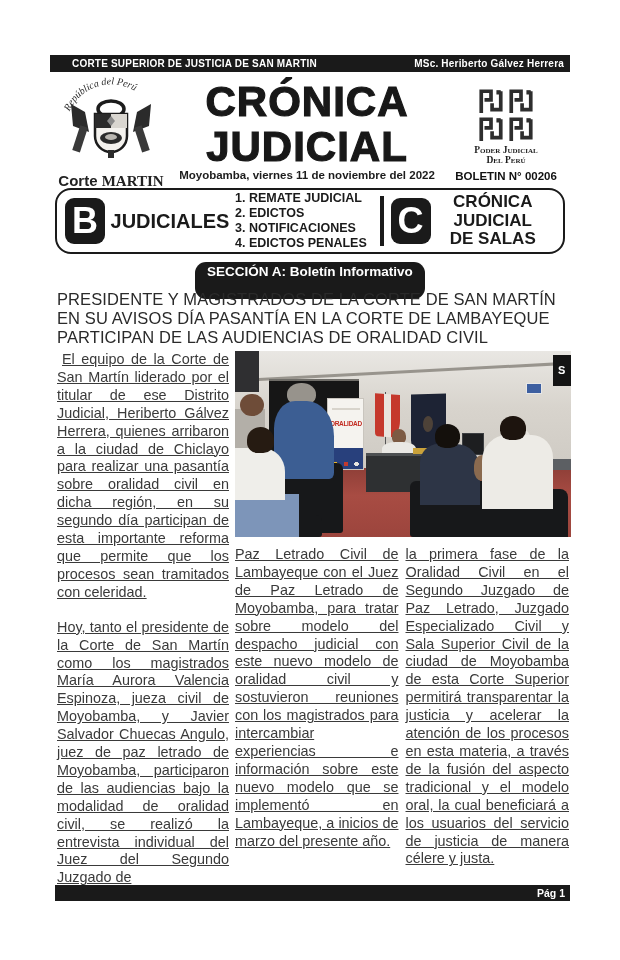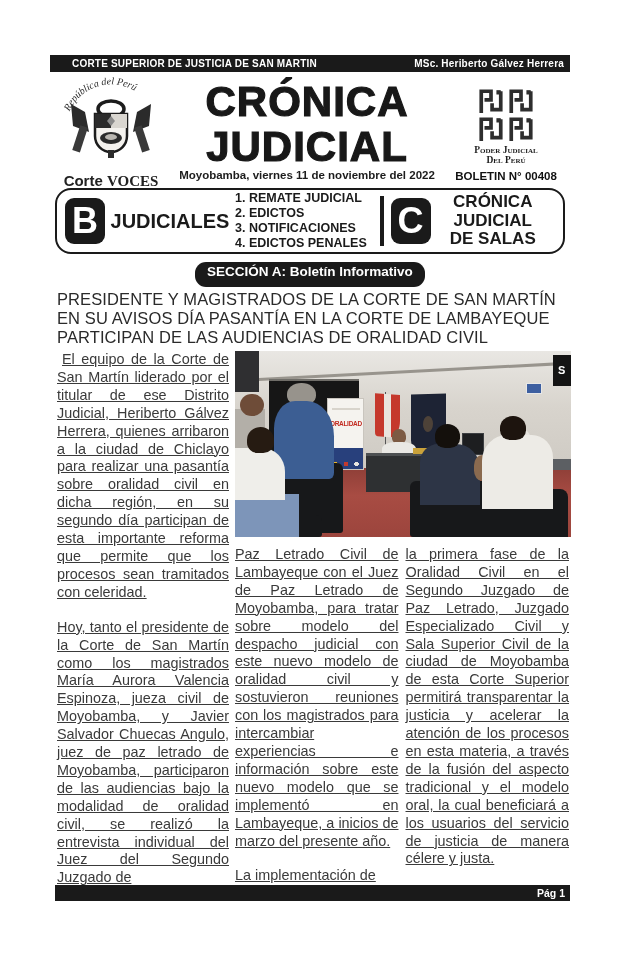--- a/index.html
+++ b/index.html
@@ -29,21 +29,21 @@
           border-radius:16px;display:flex;align-items:center;box-sizing:border-box;padding:0 8px;}
   .badge{width:40px;height:46px;background:#1a1a1a;border-radius:9px;color:#fff;font-weight:bold;
          font-size:36px;display:flex;align-items:center;justify-content:center;flex:0 0 auto;}
   .avisos{font-size:20px;font-weight:bold;line-height:1.02;text-align:center;margin-left:4px;width:122px;color:#1a1a1a;}
   .numlist{font-size:12.5px;font-weight:bold;line-height:1.22;margin-left:4px;width:142px;color:#1a1a1a;white-space:nowrap;}
   .vdiv{width:3.5px;height:50px;background:#1a1a1a;margin:0 7px 0 3px;flex:0 0 auto;}
   .csalas{font-size:17px;font-weight:bold;line-height:1.1;text-align:center;flex:1;color:#1a1a1a;}
   
   .pill{position:absolute;left:0;top:262px;width:100%;display:flex;justify-content:center;}
   .pill span{background:#1a1a1a;color:#fff;font-weight:bold;font-size:13.5px;
-             border-radius:11px;padding:2px 12px 8px;}
+             border-radius:11px;padding:2px 12px 20px;}
   
   .headline{position:absolute;left:57px;top:290px;width:512px;font-weight:normal;font-size:16.5px;
             line-height:1.14;color:#2a2a2a;letter-spacing:.1px;}
   
   .body-area{position:absolute;left:57px;top:351px;width:512px;display:flex;gap:6px;
              font-size:14.4px;line-height:17.9px;color:#3a3a3a;text-align:justify;text-decoration:underline;}
   .body-area p{margin:0 0 17px 0;}
   .col1{width:172px;flex:0 0 auto;}
   .col1 p:first-child{text-indent:5px;}
   .main-right{flex:1;min-width:0;}
@@ -137,21 +137,21 @@
         <path d="M44 38 h32 v22 a16 16 0 0 1 -32 0 z" fill="#f4f2ee" stroke="#1c1c1c" stroke-width="2.5"></path>
         <rect x="44" y="38" width="16" height="14" fill="#2b2b2b"></rect>
         <rect x="60" y="38" width="16" height="14" fill="#d9d6d0"></rect>
         <path d="M60 40 l4 5 -4 5 -4 -5 z" fill="#8a8a8a"></path>
         <ellipse cx="60" cy="62" rx="11" ry="6" fill="#2b2b2b"></ellipse>
         <ellipse cx="60" cy="61" rx="6" ry="3" fill="#b9b6b0"></ellipse>
         <rect x="57" y="74" width="6" height="8" fill="#2b2b2b"></rect>
       </svg>
       <div class="voces-caption">
         <span>Corte</span>
-        <span class="serif">VOCES</span>
+        <span class="serif">MARTIN</span>
       </div>
     </div>
 
     <div class="m-center">
       <div class="paper-title">CRÓNICA</div>
       <div class="paper-title">JUDICIAL</div>
       <div class="dateline">Moyobamba, viernes 11 de noviembre del 2022</div>
     </div>
 
     <div class="m-right">
@@ -182,21 +182,21 @@
               <path d="M3 23 V3 h9 v8 h-6"></path>
               <path d="M21 3 v17 h-8 v-6"></path>
             </g>
             <rect x="17" y="2" width="4" height="4" fill="#2e2e2e"></rect>
           </svg>
       </div>
       <div class="pj-caption">
         <div>Poder Judicial</div>
         <div>Del Perú</div>
       </div>
-      <div class="bulletin">BOLETIN N°  00408</div>
+      <div class="bulletin">BOLETIN N°  00206</div>
     </div>
   </div>
 
   <div class="secbox">
     <div class="badge">B</div>
     <div class="avisos">
       <div>JUDICIALES</div>
     </div>
     <div class="numlist">
       <div>1. REMATE JUDICIAL</div>
@@ -270,21 +270,20 @@
         <div class="ph ph-man-white-head"></div>
         <div class="ph ph-man-dark"></div>
         <div class="ph ph-man-dark-head"></div>
         <div class="ph ph-man-r-arm"></div>
         <div class="ph ph-man-r"></div>
         <div class="ph ph-man-r-head"></div>
       </div>
       <div class="two-cols">
         <div class="col">
           <p>Paz Letrado Civil de Lambayeque con el Juez de Paz Letrado de Moyobamba, para tratar sobre modelo del despacho judicial con este nuevo modelo de oralidad civil y sostuvieron reuniones con los magistrados para intercambiar experiencias e información sobre este nuevo modelo que se implementó en Lambayeque, a inicios de marzo del presente año.</p>
-          <p>La implementación de</p>
         </div>
         <div class="col">
           <p>la primera fase de la Oralidad Civil en el Segundo Juzgado de Paz Letrado, Juzgado Especializado Civil y Sala Superior Civil de la ciudad de Moyobamba de esta Corte Superior permitirá transparentar la justicia y acelerar la atención de los procesos en esta materia, a través de la fusión del aspecto tradicional y el modelo oral, la cual beneficiará a los usuarios del servicio de justicia de manera célere y justa.</p>
         </div>
       </div>
     </div>
   </div>
 
   <div class="footer">
     <span>Pág 1</span>

